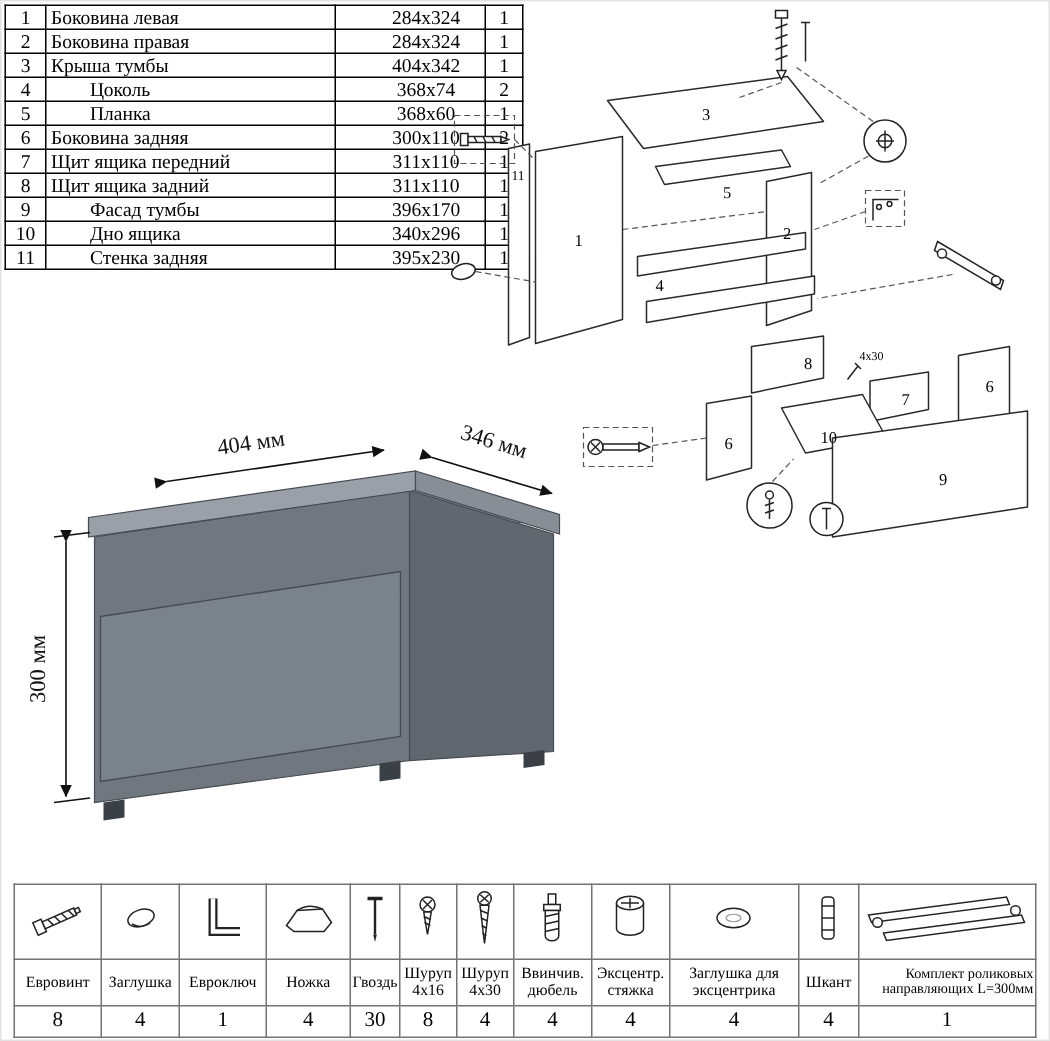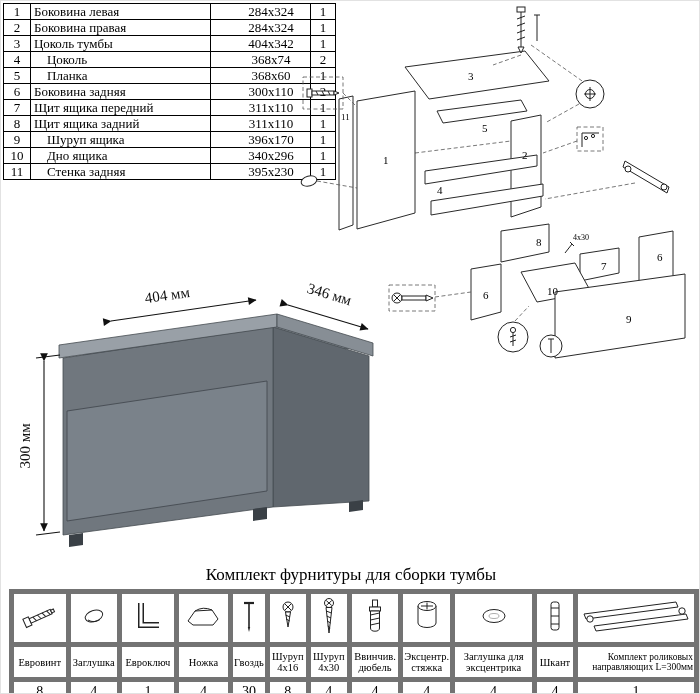--- a/index.html
+++ b/index.html
@@ -5,40 +5,40 @@
   html,body{margin:0;padding:0;background:#fff;}
   .page{position:relative;width:700px;height:694px;background:#ffffff;
         font-family:"Liberation Serif",serif;color:#000;overflow:hidden;
         border:1px solid #e2e2e2;box-sizing:border-box;}
   
   .parts-table{position:absolute;left:2px;top:2px;border-collapse:collapse;}
   .parts-table td{border:1px solid #000;font-size:13px;line-height:15px;height:15px;
                   padding:0 3px;white-space:nowrap;}
   .parts-table td.num{width:20px;text-align:center;}
   .parts-table td.name{width:160px;text-align:left;}
-  .parts-table td.name.ind{padding-left:16px;margin-left:32px;}
+  .parts-table td.name.ind{padding-left:29px;margin-left:32px;}
   .parts-table td.size{width:72px;text-align:center;padding-left:24px;}
   .parts-table td.qty{width:18px;text-align:center;}
   
   .exploded-svg{position:absolute;left:286px;top:0;}
   .product-svg{position:absolute;left:15px;top:282px;}
   .panel{fill:#ffffff;stroke:#2a2a2a;stroke-width:1;stroke-linejoin:round;}
   .plabel{font-family:"Liberation Serif",serif;font-size:11px;fill:#000;}
   .plabel-sm{font-family:"Liberation Serif",serif;font-size:9px;fill:#000;}
   .note{font-family:"Liberation Serif",serif;font-size:8px;fill:#000;}
   .dash{stroke:#555;stroke-width:0.8;stroke-dasharray:4 2.5;fill:none;}
   .hline{stroke:#222;stroke-width:1;fill:none;}
   .hfill{fill:#fff;stroke:#222;stroke-width:1;}
   .dim-text{font-family:"Liberation Serif",serif;font-size:15px;fill:#111;}
   .dim-line{stroke:#111;stroke-width:1.1;}
   
   .hw-title{position:absolute;left:0;top:564px;width:700px;text-align:center;
             font-size:17px;}
   .hw-table{position:absolute;left:8px;top:588px;border-collapse:collapse;table-layout:fixed;}
-  .hw-table td{border:5px solid #737373;text-align:center;vertical-align:middle;padding:0;overflow:hidden;}
+  .hw-table td{border:1px solid #737373;text-align:center;vertical-align:middle;padding:0;overflow:hidden;}
   .hw-table tr.icons td{height:44px;}
   .hw-table tr.labels td{height:28px;font-size:10.5px;line-height:11px;padding:1px;}
   .hw-table tr.labels td.wide-label{font-size:9.5px;line-height:10.5px;text-align:right;}
   .hw-table tr.counts td{height:20px;font-size:14px;}
 </style>
 </head>
 <body>
 
 <div class="page">
 
@@ -51,21 +51,21 @@
         <td class="qty">1</td>
       </tr>
       <tr>
         <td class="num">2</td>
         <td class="name">Боковина правая</td>
         <td class="size">284x324</td>
         <td class="qty">1</td>
       </tr>
       <tr>
         <td class="num">3</td>
-        <td class="name">Цоколь тумбы</td>
+        <td class="name">Крыша тумбы</td>
         <td class="size">404x342</td>
         <td class="qty">1</td>
       </tr>
       <tr>
         <td class="num">4</td>
         <td class="name ind">Цоколь</td>
         <td class="size">368x74</td>
         <td class="qty">2</td>
       </tr>
       <tr>
@@ -87,21 +87,21 @@
         <td class="qty">1</td>
       </tr>
       <tr>
         <td class="num">8</td>
         <td class="name">Щит ящика задний</td>
         <td class="size">311x110</td>
         <td class="qty">1</td>
       </tr>
       <tr>
         <td class="num">9</td>
-        <td class="name ind">Шуруп ящика</td>
+        <td class="name ind">Фасад тумбы</td>
         <td class="size">396x170</td>
         <td class="qty">1</td>
       </tr>
       <tr>
         <td class="num">10</td>
         <td class="name ind">Дно ящика</td>
         <td class="size">340x296</td>
         <td class="qty">1</td>
       </tr>
       <tr>
@@ -251,21 +251,20 @@
 
     <text class="dim-text" x="312" y="16" text-anchor="middle" transform="rotate(17 312 16)">346 мм</text>
     <line class="dim-line" x1="272" y1="22" x2="352" y2="46" marker-start="url(#ah)" marker-end="url(#ah)"></line>
 
     <text class="dim-text" x="14" y="163" text-anchor="middle" transform="rotate(-90 14 163)">300 мм</text>
     <line class="dim-line" x1="28" y1="78" x2="28" y2="248" marker-start="url(#ah)" marker-end="url(#ah)"></line>
     <line class="dim-line" x1="20" y1="75" x2="44" y2="72"></line>
     <line class="dim-line" x1="20" y1="252" x2="44" y2="249"></line>
   </svg>
 
-  <div class="hw-title">Комплект фурнитуры для сборки тумбы</div>
 
   <table class="hw-table">
     <colgroup>
       <col style="width:58px">
         <col style="width:52px">
         <col style="width:58px">
         <col style="width:56px">
       <col style="width:32px">
         <col style="width:38px">
         <col style="width:38px">

